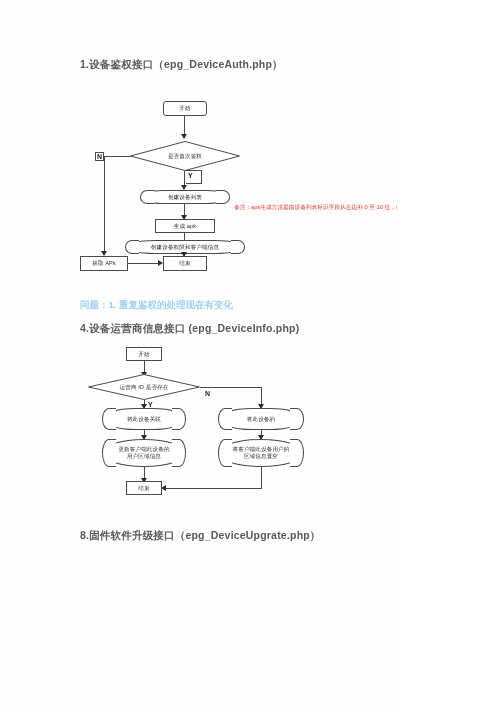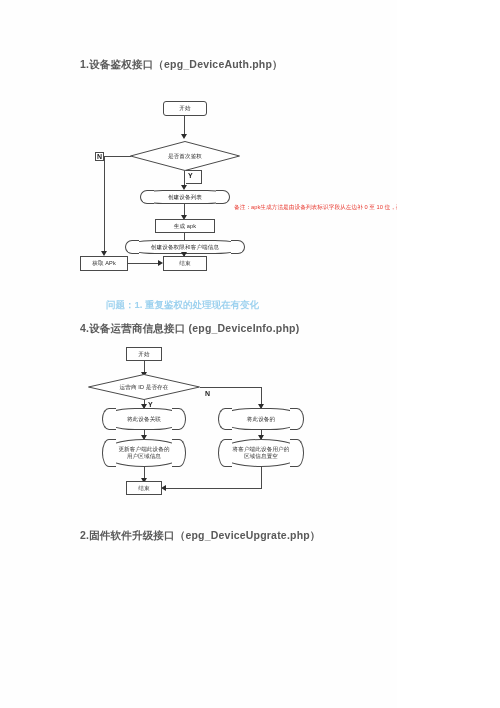--- a/index.html
+++ b/index.html
@@ -22,21 +22,20 @@
     color: #595959;
     letter-spacing: 0.2px;
     white-space: nowrap;
   }
   .note-blue {
     position: absolute;
     font-size: 9.5px;
     font-weight: bold;
     color: #9ed2ef;
     white-space: nowrap;
-    margin-left: 26px;
   }
   .note-red {
     position: absolute;
     font-size: 6px;
     color: #e8342a;
     white-space: nowrap;
     transform: scale(0.95);
     transform-origin: left center;
   }
 
@@ -252,15 +251,15 @@
 
     <div class="ln ln-v" style="left:261px; top:467px; height:21px;"></div>
     <div class="ln ln-h" style="left:166px; top:488px; width:96px;"></div>
     <div class="arw arw-l" style="left:161px; top:485px;"></div>
 
     <div class="node n-box" style="left:126px; top:481px; width:36px; height:14px;">
       <span>结束</span>
     </div>
   </div>
 
-  <div class="heading" style="left:80px; top:529px;">2.固件软件升级接口（epg_DeviceUpgrate.php）</div>
+  <div class="heading" style="left:80px; top:529px;">8.固件软件升级接口（epg_DeviceUpgrate.php）</div>
 
 </div>
 
 </body></html>

